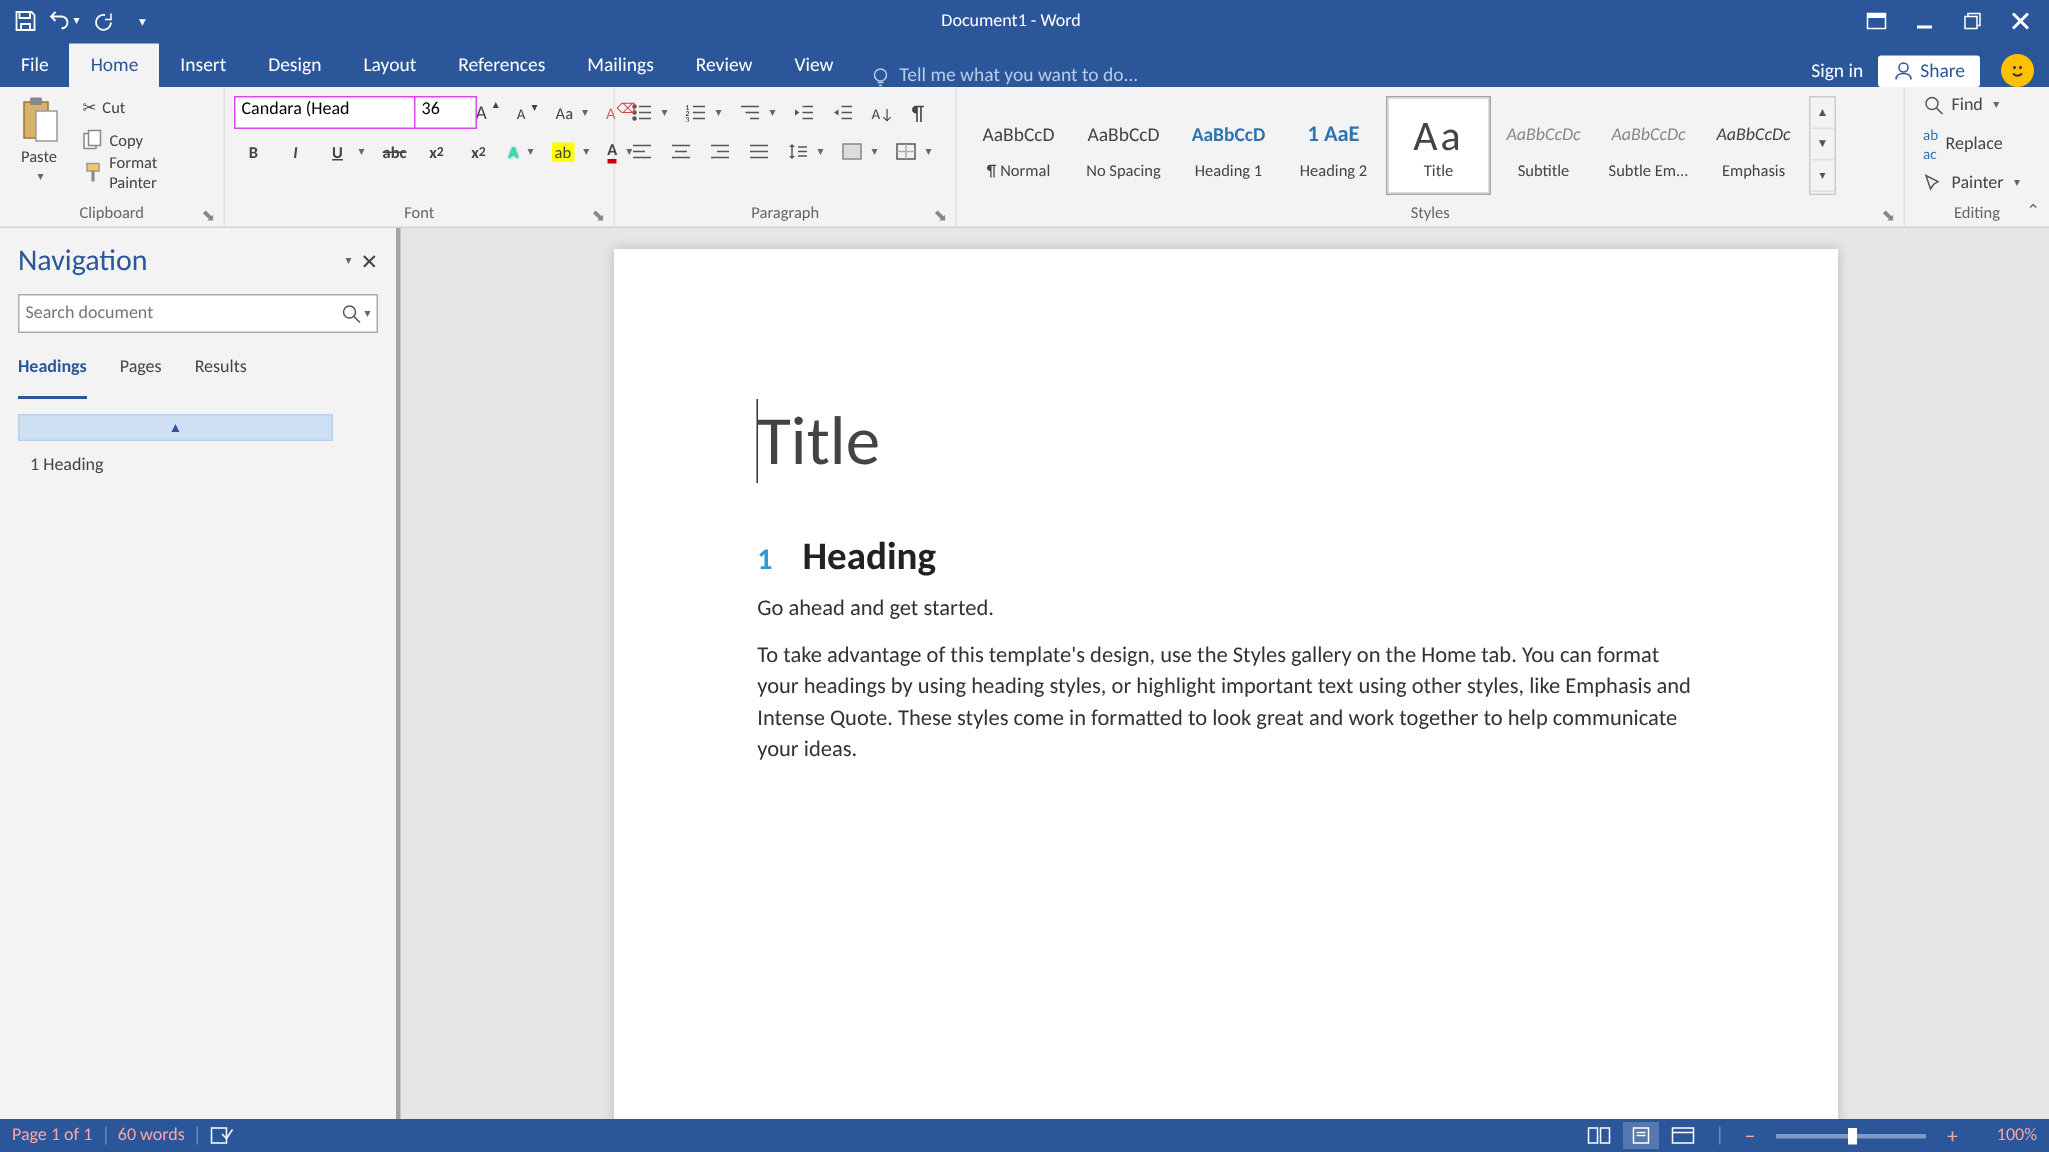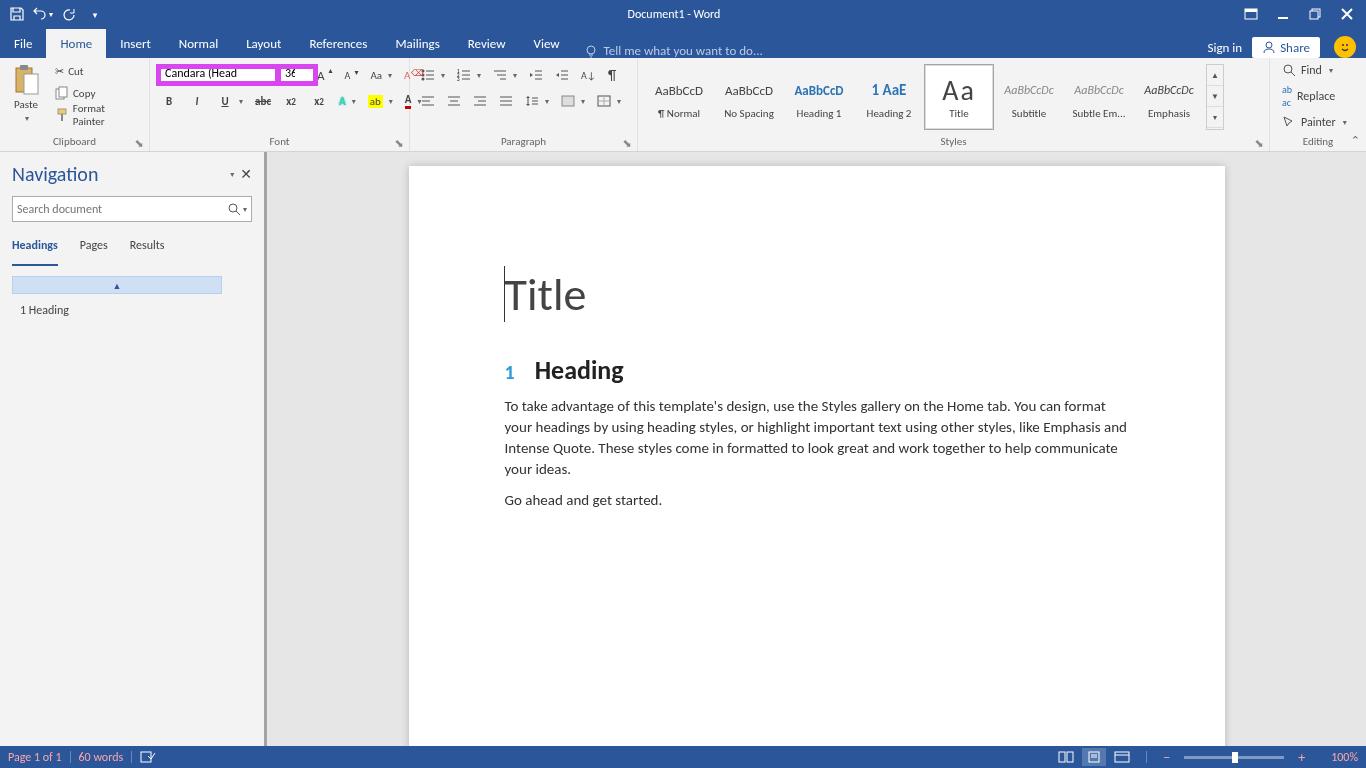--- a/index.html
+++ b/index.html
@@ -28,21 +28,21 @@
 .group { border-right:1px solid #e1e1e1; display:flex; flex-direction:column; padding:2px 6px 0px 6px; }
 .group-body { flex:1; display:flex; align-items:flex-start; }
 .group-label { text-align:center; font-size:11px; color:#666; padding:2px 0 3px 0; position:relative;}
 .group-launcher { position:absolute; right:-2px; bottom:2px; width:12px; height:12px; display:flex; align-items:center; justify-content:center; cursor:pointer; color:#888;}
 .big-btn { display:flex; flex-direction:column; align-items:center; gap:2px; padding:4px 4px; cursor:pointer; font-size:11px; min-width:40px;}
 .big-icon { width:32px; height:32px; display:flex; align-items:center; justify-content:center;}
 .small-row { display:flex; align-items:center; gap:2px; height:22px;}
 .small-btn { padding:2px 5px; cursor:pointer; font-size:11px; display:flex; align-items:center; gap:4px; height:22px;}
 .dd { font-size:8px; color:#666; margin-left:2px; }
 .vcol { display:flex; flex-direction:column; gap:0px;}
-.fontinput { border:5px solid #d946ef; background:#fff; height:22px; font-size:12px; padding:0 18px 4px 4px; position:relative;}
+.fontinput { border:1px solid #d946ef; background:#fff; height:22px; font-size:12px; padding:0 18px 4px 4px; position:relative;}
 .fontname { width:124px; }
 .fontsize { width:42px; margin-left:2px;}
 .mini-icon { width:16px; height:16px; display:inline-flex; align-items:center; justify-content:center; font-weight:bold;}
 
 
 .styles-gallery { display:flex; gap:0; height:66px; }
 .style-item { width:70px; display:flex; flex-direction:column; align-items:center; justify-content:center; cursor:pointer; border:1px solid transparent;}
 .style-item.selected { border:1px solid #a5a5a5; background:#fff; box-shadow:inset 0 0 0 1px #dcdcdc;}
 .style-preview { font-size:14px; height:34px; display:flex; align-items:center;}
 .style-name { font-size:11px; color:#444; }
@@ -139,21 +139,21 @@
           <path d="M1 1l10 10M11 1L1 11" stroke="#fff" stroke-width="2"></path>
         </svg>
       </div>
   </div>
 </div>
 
 <div class="tabstrip">
   <div class="tab file">File</div>
   <div class="tab active">Home</div>
   <div class="tab">Insert</div>
-  <div class="tab">Normal</div>
+  <div class="tab">Design</div>
   <div class="tab">Layout</div>
   <div class="tab">References</div>
   <div class="tab">Mailings</div>
   <div class="tab">Review</div>
   <div class="tab">View</div>
   <div class="tellme">
     <svg width="14" height="14">
         <circle cx="7" cy="6" r="4" fill="none" stroke="#b8cbe8"></circle>
         <line x1="5" y1="11" x2="9" y2="11" stroke="#b8cbe8"></line>
         <line x1="6" y1="13" x2="8" y2="13" stroke="#b8cbe8"></line>
@@ -492,22 +492,22 @@
     <div class="nav-item">1 Heading</div>
   </div>
 
   <div class="docarea">
     <div class="page">
       <div class="doc-title">Title</div>
       <div class="doc-h1-row">
         <span class="doc-h1-num">1</span>
         <span class="doc-h1">Heading</span>
       </div>
+      <p class="doc-p">Go ahead and get started.</p>
       <p class="doc-p">To take advantage of this template's design, use the Styles gallery on the Home tab. You can format your headings by using heading styles, or highlight important text using other styles, like Emphasis and Intense Quote. These styles come in formatted to look great and work together to help communicate your ideas.</p>
-      <p class="doc-p">Go ahead and get started.</p>
     </div>
   </div>
 </div>
 
 <div class="statusbar">
   <span>Page 1 of 1</span>
   <div class="sep"></div>
   <span>60 words</span>
   <div class="sep"></div>
   <span>

